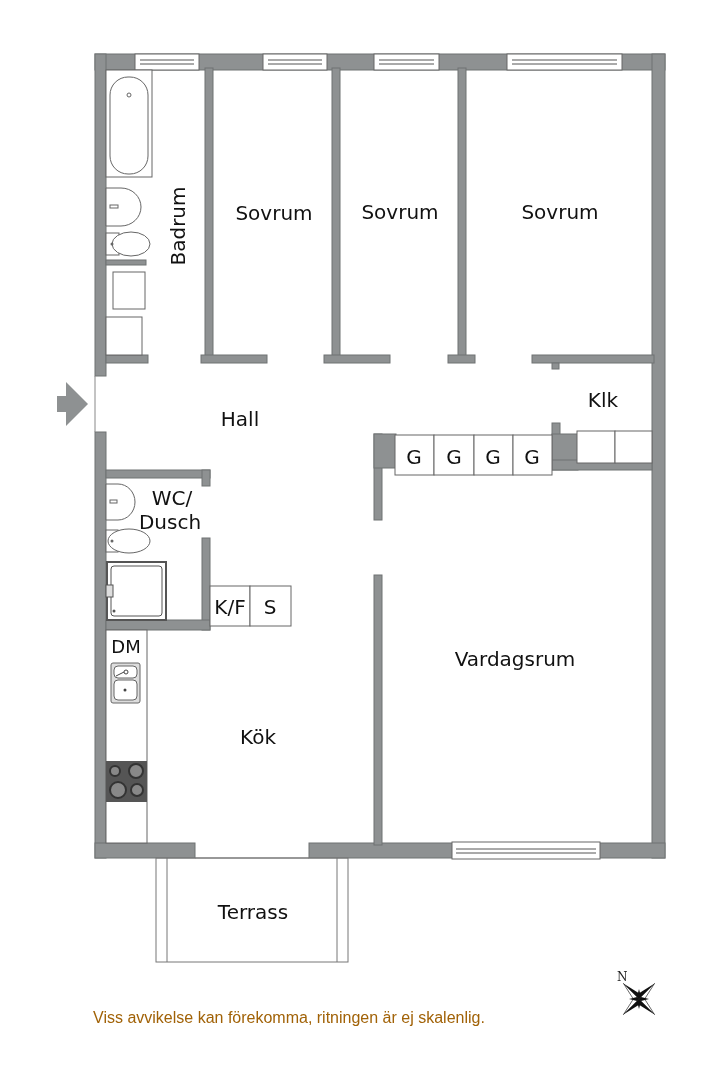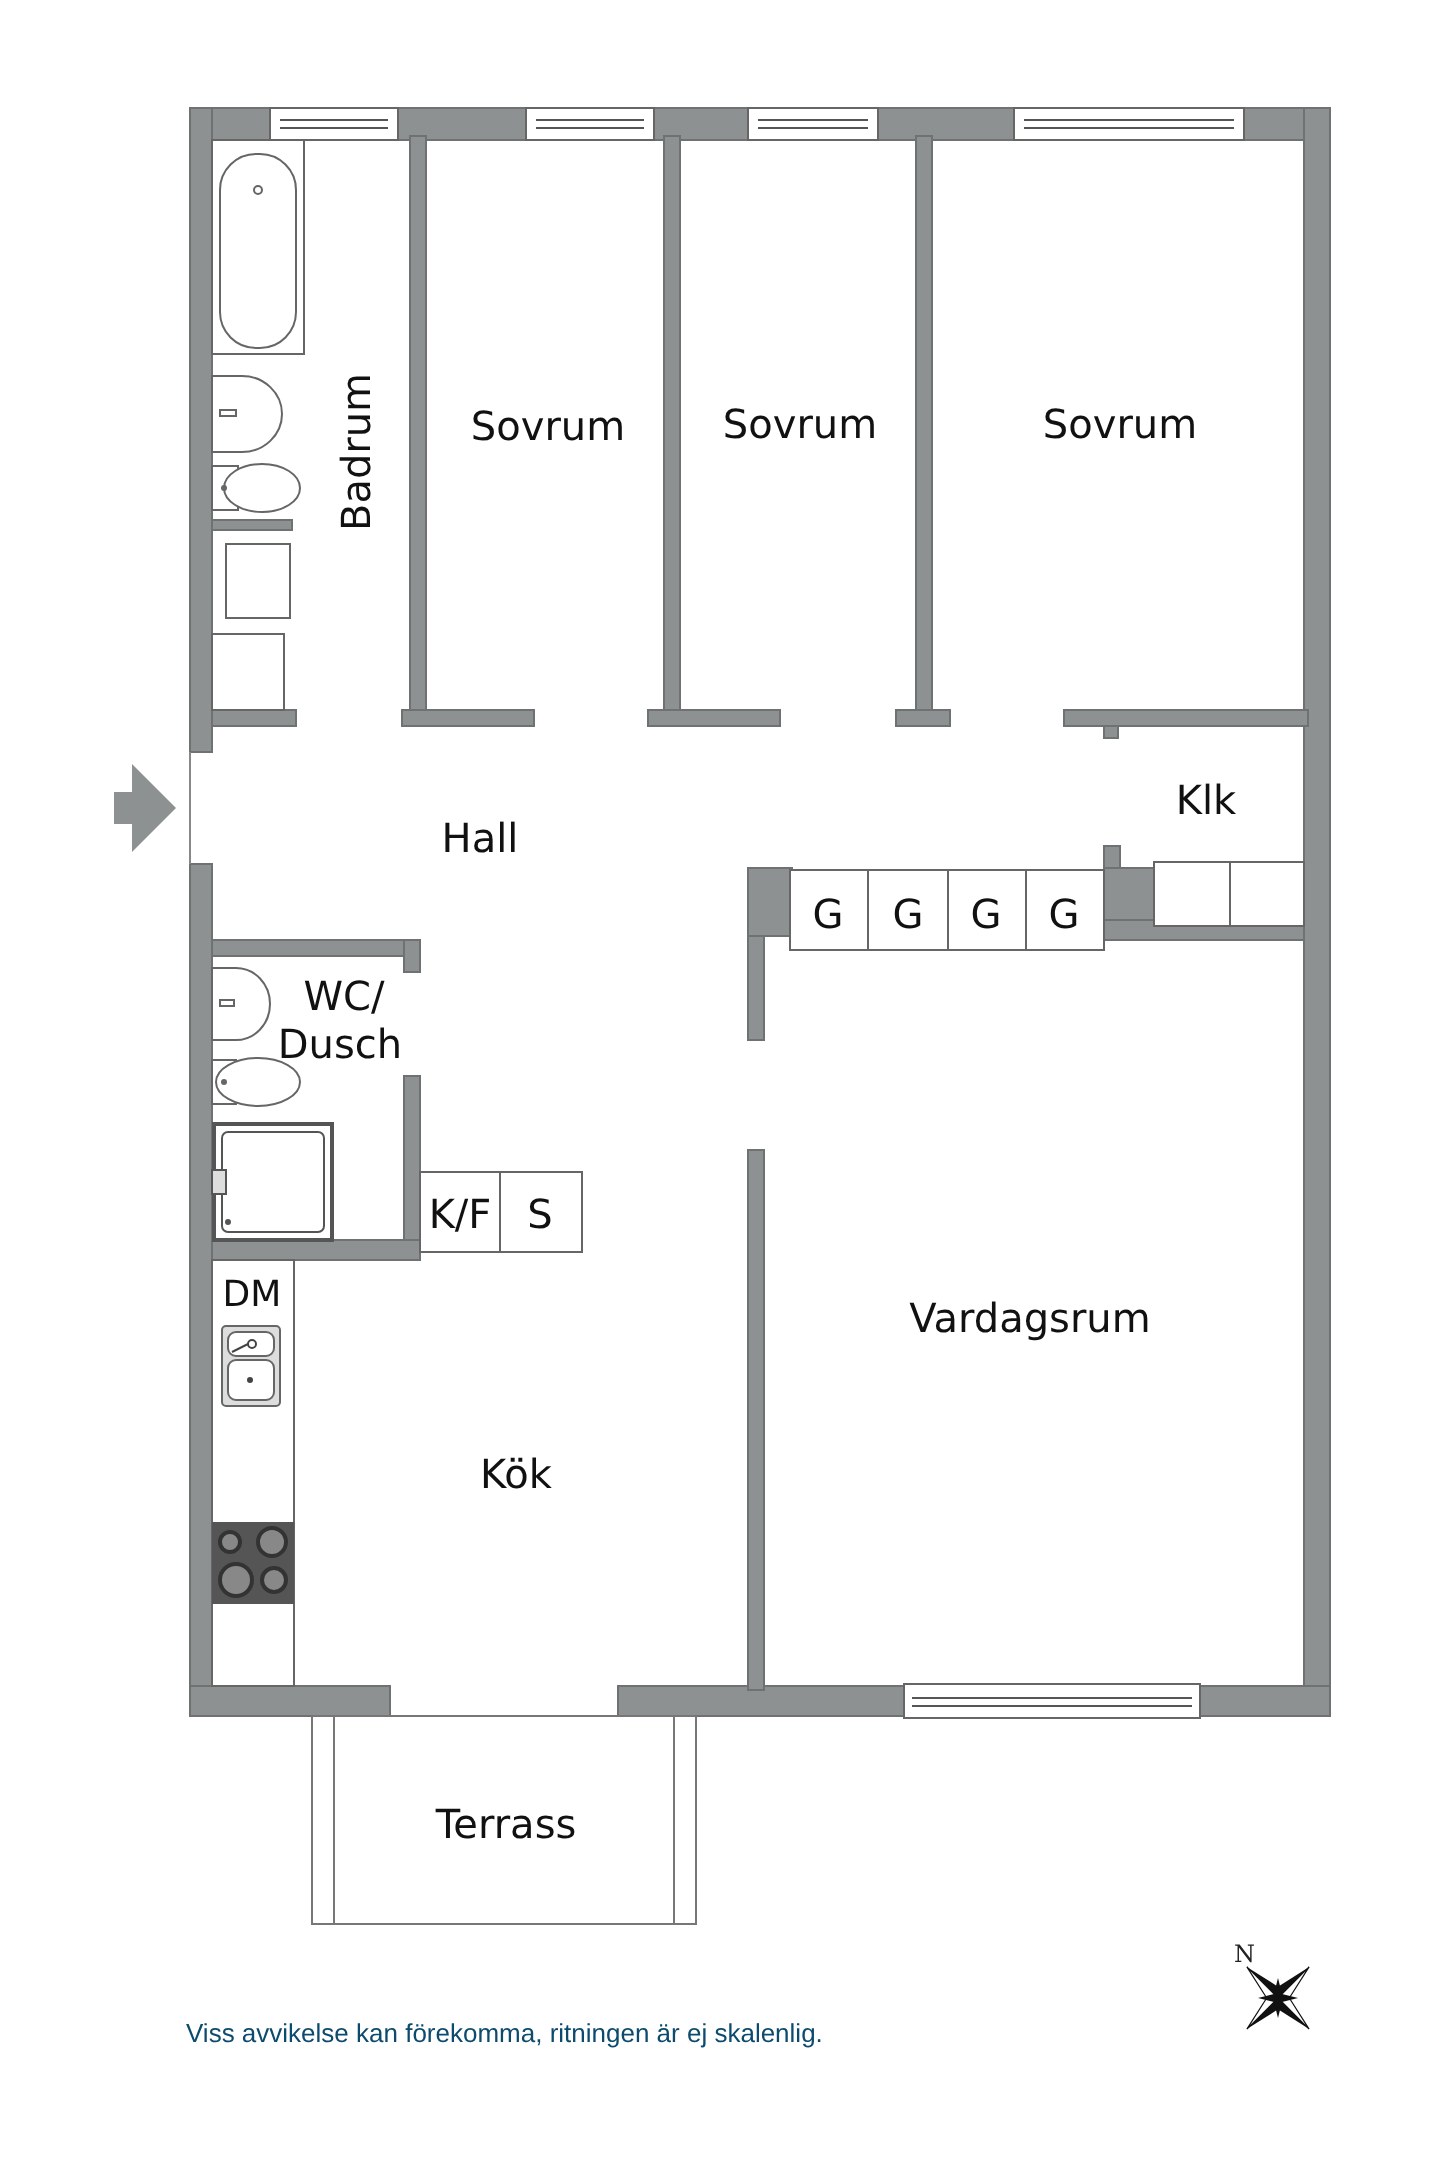--- a/index.html
+++ b/index.html
@@ -4,21 +4,21 @@
 <style>
   html, body { margin:0; padding:0; background:#ffffff; }
   body { width:720px; height:1080px; position:relative; overflow:hidden;
          font-family: "Liberation Sans", "DejaVu Sans", sans-serif; }
   #plan { position:absolute; left:0; top:0; }
   .wall { fill:#8e9192; stroke:#6f7273; stroke-width:1; }
   .line { fill:none; stroke:#555; stroke-width:1; }
   .fix  { fill:#fff; stroke:#666; stroke-width:1; }
   .lbl  { fill:#111; font-family:"DejaVu Sans", sans-serif; font-size:20px; }
   .lbl-sm { fill:#111; font-family:"DejaVu Sans", sans-serif; font-size:18px; }
-  .disclaimer { position:absolute; left:93px; top:1009px; font-size:13px; color:#0c4a6e;
+  .disclaimer { position:absolute; left:93px; top:1009px; font-size:16px; color:#a16207;
                 font-family:"Liberation Sans", sans-serif; }
 </style>
 </head>
 <body>
 
 <svg id="plan" width="720" height="1080" viewBox="0 0 720 1080">
 
   <g>
 
     <rect class="wall" x="95" y="54" width="570" height="16"></rect>

